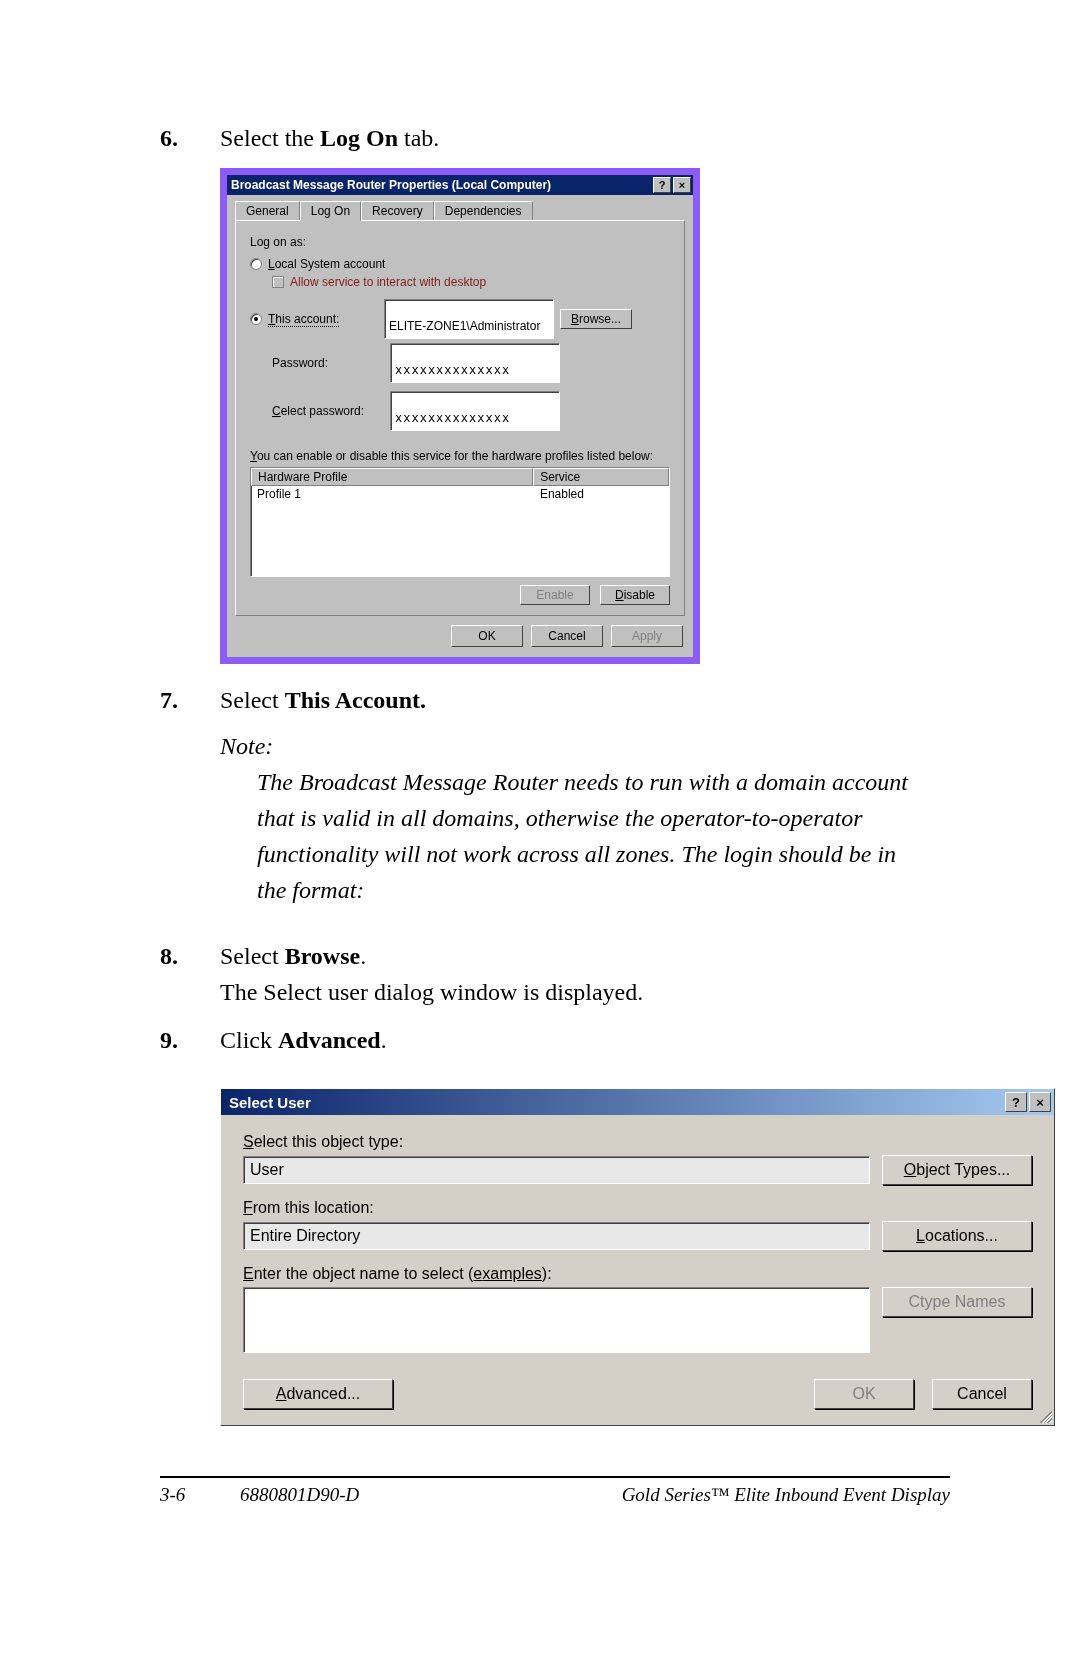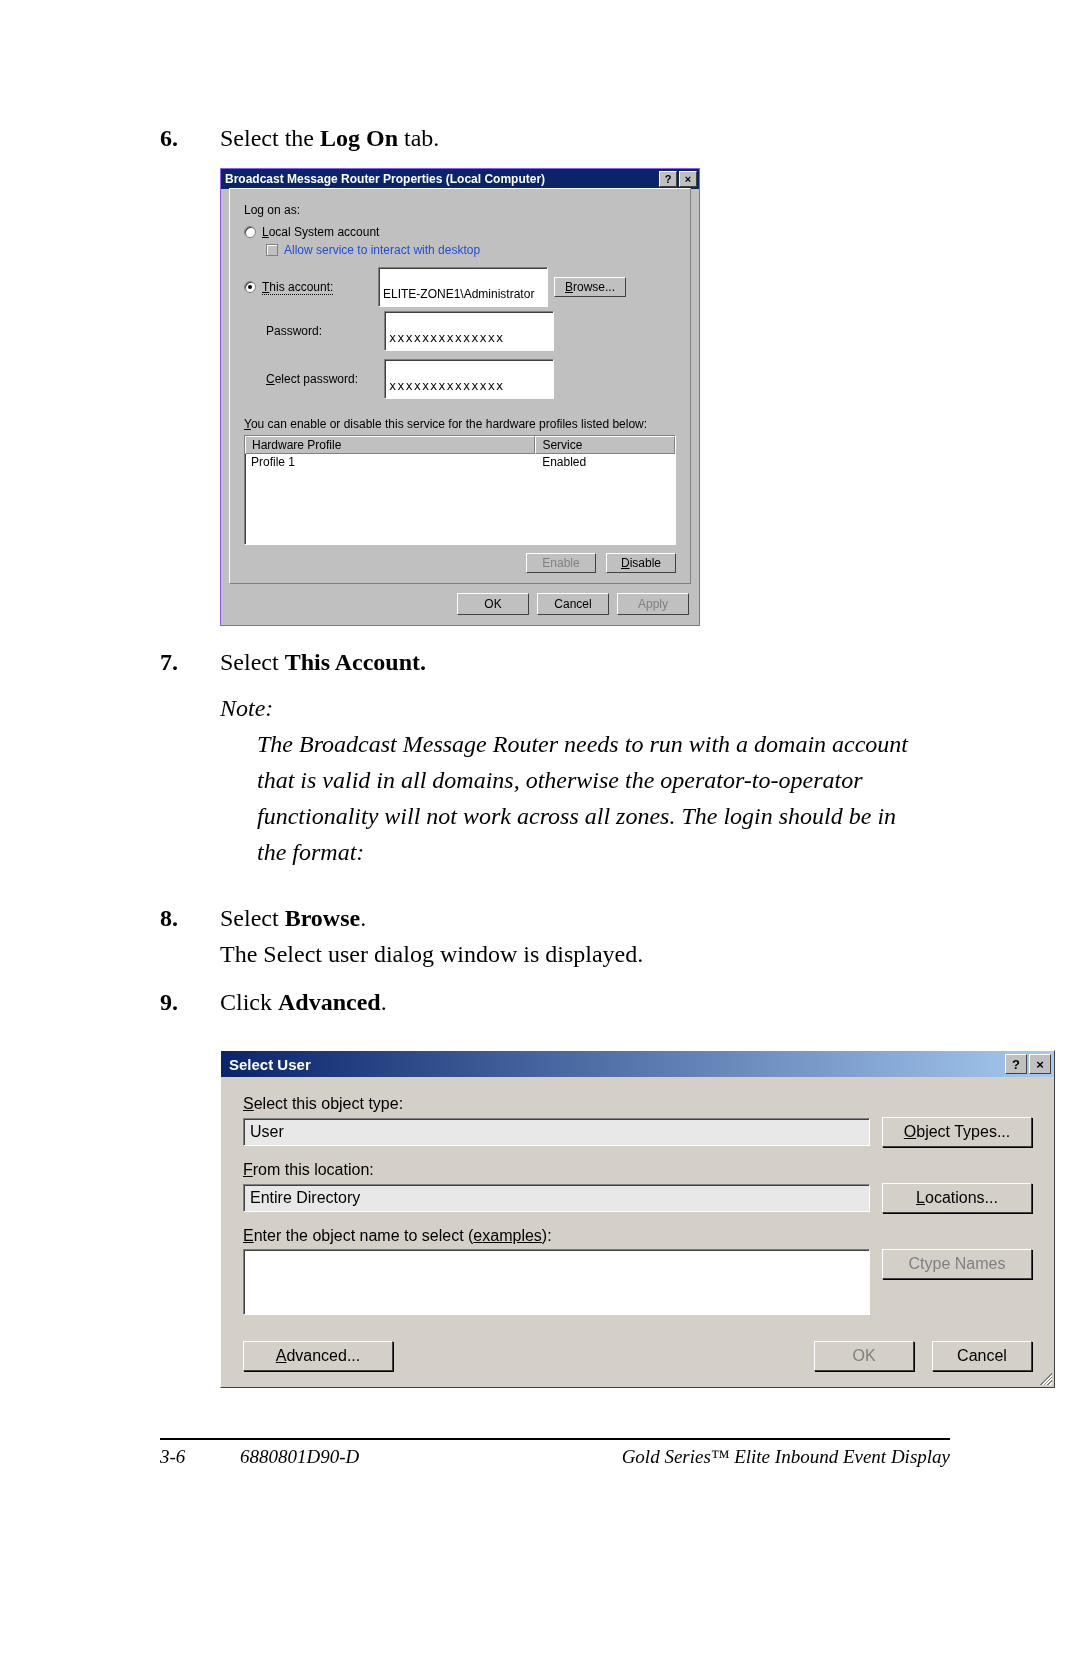--- a/index.html
+++ b/index.html
@@ -39,21 +39,21 @@
   .note-label { display:inline-block; width:64px; vertical-align:top;}
   .note-body { display:inline-block; width:calc(100% - 70px); vertical-align:top;margin-left:37px;}
   .note-line2 { margin: 22px 0 18px 64px; font-style: italic;}
   b { font-weight: bold; }
 
   
   .dlg1 {
     width: 480px;
     margin: 6px 8px 18px 0;
     background: #c0c0c0;
-    border: 1px solid #8b5cf6;
+    border: 7px solid #8b5cf6;
     font-family: "MS Sans Serif", Tahoma, Arial, sans-serif;
     font-size: 12px;
     color: #000;
   }
   .title-bar {
     background: #0a246a;
     color: #fff;
     display: flex;
     align-items: center;
     justify-content: space-between;
@@ -103,21 +103,21 @@
   .radio-row { display:flex; align-items:center; gap:6px; margin:4px 0;}
   .radio {
     width:12px;height:12px;border-radius:50%;
     border:1px solid #808080; background:#fff;
     box-shadow: inset 1px 1px 0 #404040;
     display:flex;align-items:center;justify-content:center;
   }
   .radio.on::after{content:"";width:4px;height:4px;border-radius:50%;background:#000;}
   .chk-row {display:flex;align-items:center;gap:6px;margin:4px 0 10px 22px;}
   .chk {width:12px;height:12px;border:1px solid #808080;background:#c0c0c0;box-shadow:inset 1px 1px 0 #fff;}
-  .disabled-text{color:#1d4ed8;}
+  .disabled-text{color:#7f1d1d;}
   .field-row{display:flex;align-items:center;gap:8px;margin:4px 0 8px 22px;}
   .lbl{width:110px;}
   .dotted-u{border-bottom:1px dotted #000;}
   .sunken{
     background:#fff;
     border-top:1px solid #808080;border-left:1px solid #808080;
     border-right:1px solid #fff;border-bottom:1px solid #fff;
     box-shadow: inset 1px 1px 0 #404040;
     padding:19px 4px;height:18px;
   }
@@ -233,20 +233,26 @@
 </ol>
 
 <div style="margin-left:60px;">
 <div class="dlg1">
   <div class="title-bar">
     <span>Broadcast Message Router Properties (Local Computer)</span>
     <div class="title-btns">
       <div class="title-btn">?</div>
       <div class="title-btn">×</div>
     </div>
+  </div>
+  <div class="tabs-row">
+    <div class="tab">General</div>
+    <div class="tab active">Log On</div>
+    <div class="tab">Recovery</div>
+    <div class="tab">Dependencies</div>
   </div>
   <div class="tab-panel">
     <div style="margin-bottom:8px;">Log on as:</div>
     <div class="radio-row">
       <div class="radio"></div>
       <span><span class="u">L</span><span>ocal System account</span></span>
     </div>
     <div class="chk-row">
       <div class="chk"></div>
       <span class="disabled-text">Allow service to interact with desktop</span>

